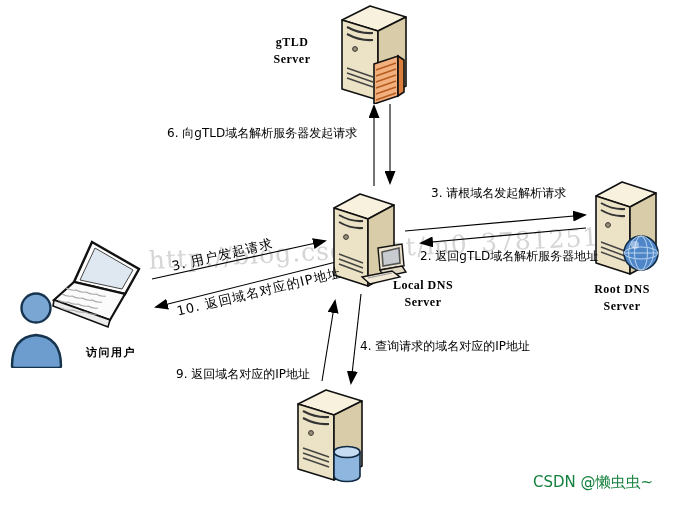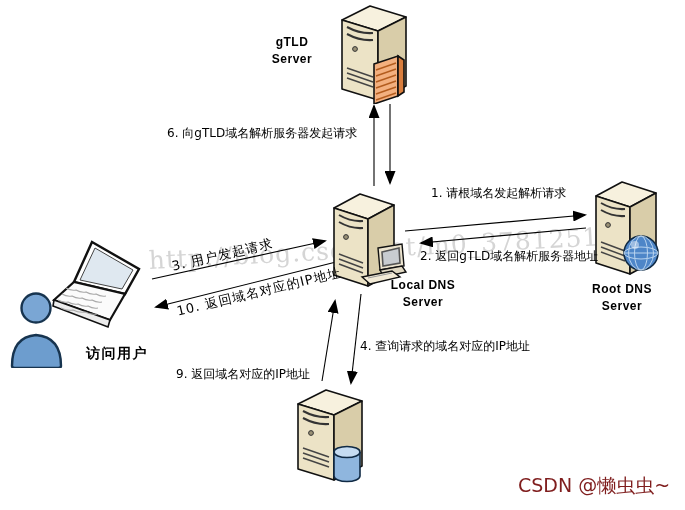--- a/index.html
+++ b/index.html
@@ -1,30 +1,30 @@
 <!DOCTYPE html>
 <html><head>
 <meta charset="utf-8">
 <style>
   html,body{margin:0;padding:0;background:#fff}
   .stage{position:relative;width:685px;height:510px;background:#fff;overflow:hidden;
          font-family:"DejaVu Sans",sans-serif;color:#000}
   .abs{position:absolute}
   .lbl{position:absolute;font-size:12px;white-space:nowrap;color:#000}
   .lbl-big{font-size:13px;letter-spacing:1px}
-  .nlbl{position:absolute;font-family:Liberation Sans, sans-serif;font-weight:bold;
+  .nlbl{position:absolute;font-family:Liberation Serif, serif;font-weight:bold;
         font-size:12px;text-align:center;line-height:1.45;letter-spacing:.5px;color:#000}
-  .user-lbl{position:absolute;left:86px;top:345px;font-weight:bold;font-size:14px;
+  .user-lbl{position:absolute;left:86px;top:345px;font-weight:bold;font-size:11px;
             letter-spacing:1.5px;color:#000}
   .rot-a{transform:rotate(-13deg);transform-origin:left top}
   .rot-b{transform:rotate(-13.5deg);transform-origin:left top}
   .wm-center{position:absolute;left:148px;top:246px;font-family:"DejaVu Serif",serif;
              font-size:25px;color:#d5d5d5;white-space:nowrap;letter-spacing:1px;
              transform:rotate(-3deg);transform-origin:left top}
-  .wm-corner{position:absolute;left:518px;top:473px;font-size:19px;color:#7f1d1d;white-space:nowrap}
+  .wm-corner{position:absolute;left:533px;top:473px;font-size:15px;color:#15803d;white-space:nowrap}
   svg{display:block}
   .arrows{position:absolute;left:0;top:0}
 </style>
 </head>
 <body>
 
 <div class="stage">
 
   <div class="wm-center">http://blog.csdn.net/m0_37812513</div>
 
@@ -190,21 +190,21 @@
     <div>Local DNS</div>
     <div>Server</div>
   </div>
   <div class="nlbl" style="left:582px;top:281px;width:80px">
     <div>Root DNS</div>
     <div>Server</div>
   </div>
   <div class="user-lbl">访问用户</div>
 
   <div class="lbl" style="left:167px;top:125px">6. 向gTLD域名解析服务器发起请求</div>
-  <div class="lbl" style="left:431px;top:185px">1. 请根域名发起解析请求</div>
+  <div class="lbl" style="left:431px;top:185px">3. 请根域名发起解析请求</div>
   <div class="lbl" style="left:420px;top:248px">2. 返回gTLD域名解析服务器地址</div>
   <div class="lbl lbl-big rot-a" style="left:170px;top:258px">3. 用户发起请求</div>
   <div class="lbl lbl-big rot-b" style="left:175px;top:303px">10. 返回域名对应的IP地址</div>
   <div class="lbl" style="left:176px;top:366px">9. 返回域名对应的IP地址</div>
   <div class="lbl" style="left:360px;top:338px">4. 查询请求的域名对应的IP地址</div>
 
   <div class="wm-corner">CSDN @懒虫虫~</div>
 
 </div>
 

